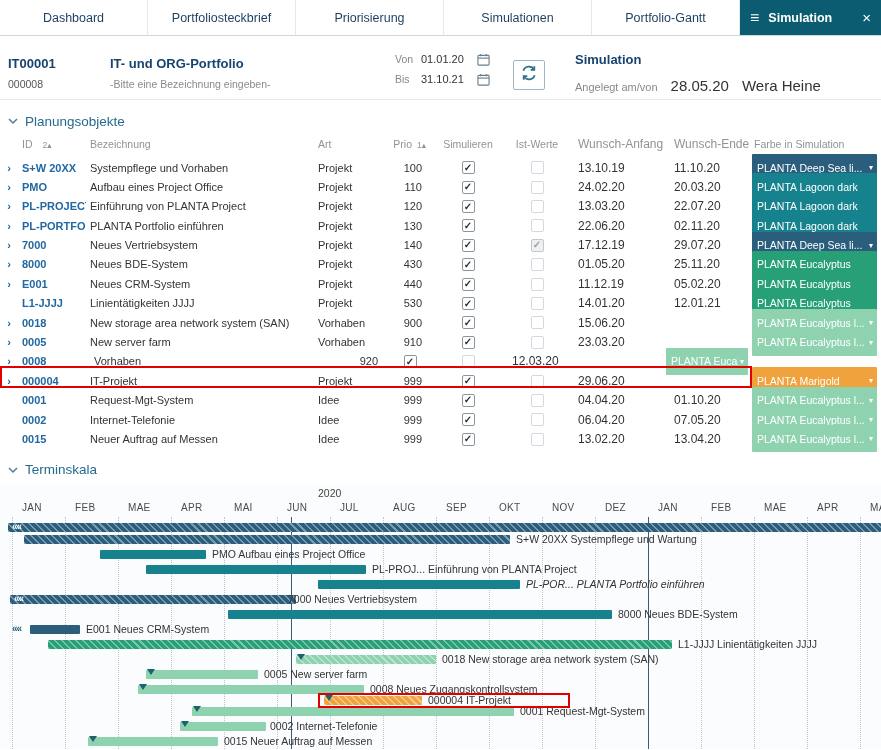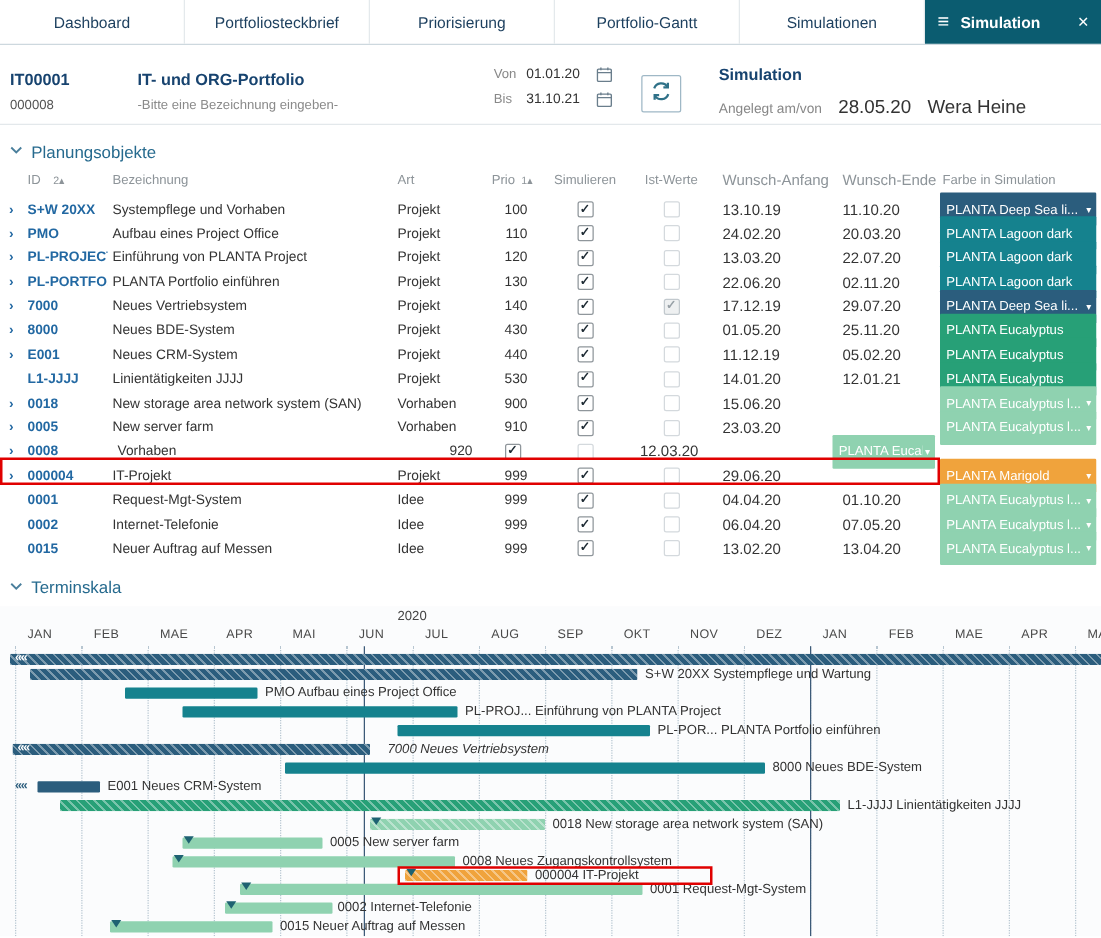--- a/index.html
+++ b/index.html
@@ -78,22 +78,22 @@
   .gbox{position:absolute;height:15px;border:2px solid #e00000;z-index:4;pointer-events:none}
 </style>
 </head>
 <body>
 
 <nav class="nav">
   <div class="nav-tabs">
       <div class="nav-tab">Dashboard</div>
       <div class="nav-tab">Portfoliosteckbrief</div>
       <div class="nav-tab">Priorisierung</div>
+      <div class="nav-tab">Simulationen</div>
       <div class="nav-tab">Portfolio-Gantt</div>
-      <div class="nav-tab">Simulationen</div>
     </div>
   <div class="active-tab" style="background: rgb(11, 92, 112);">
     <span class="menu-ic">≡</span>
     <span class="atab-label">Simulation</span>
     <span class="close-ic">×</span>
   </div>
 </nav>
 
 <header class="hdr">
   <div class="hdr-ids">
@@ -483,24 +483,24 @@
     <div class="vline" style="left: 648px;"></div>
     <span class="chev" style="left: 12px; top: 37px; color: rgb(255, 255, 255);">««</span>
     <div class="gbar hatch" style="left: 8px; top: 38px; width: 873px; background: repeating-linear-gradient(45deg, rgba(255, 255, 255, 0.38) 0px, rgba(255, 255, 255, 0.38) 1.5px, transparent 1.5px, transparent 5px) rgb(43, 93, 125);"></div>
     <div class="gbar hatch" style="left: 24px; top: 50px; width: 486px; background: repeating-linear-gradient(45deg, rgba(255, 255, 255, 0.38) 0px, rgba(255, 255, 255, 0.38) 1.5px, transparent 1.5px, transparent 5px) rgb(43, 93, 125);"></div>
     <span class="glabel" style="left: 516px; top: 49px;">S+W 20XX Systempflege und Wartung</span>
     <div class="gbar" style="left: 100px; top: 65px; width: 106px; background: rgb(21, 130, 142);"></div>
     <span class="glabel" style="left: 212px; top: 64px;">PMO Aufbau eines Project Office</span>
     <div class="gbar" style="left: 146px; top: 80px; width: 220px; background: rgb(21, 130, 142);"></div>
     <span class="glabel" style="left: 372px; top: 79px;">PL-PROJ... Einführung von PLANTA Project</span>
     <div class="gbar" style="left: 318px; top: 95px; width: 202px; background: rgb(21, 130, 142);"></div>
-    <span class="glabel" style="left: 526px; top: 94px;">PL-POR... PLANTA Portfolio einführen</span>
+    <span class="glabel" style="left: 526px; top: 94px; font-style: italic;">PL-POR... PLANTA Portfolio einführen</span>
     <span class="chev" style="left: 14px; top: 109px; color: rgb(255, 255, 255);">««</span>
     <div class="gbar hatch" style="left: 10px; top: 110px; width: 286px; background: repeating-linear-gradient(45deg, rgba(255, 255, 255, 0.38) 0px, rgba(255, 255, 255, 0.38) 1.5px, transparent 1.5px, transparent 5px) rgb(43, 93, 125);"></div>
-    <span class="glabel" style="left: 310px; top: 109px; font-style: italic;">7000 Neues Vertriebsystem</span>
+    <span class="glabel" style="left: 288px; top: 109px;">7000 Neues Vertriebsystem</span>
     <div class="gbar" style="left: 228px; top: 125px; width: 384px; background: rgb(21, 130, 142);"></div>
     <span class="glabel" style="left: 618px; top: 124px;">8000 Neues BDE-System</span>
     <span class="chev" style="left: 12px; top: 139px; color: rgb(43, 93, 125);">««</span>
     <div class="gbar" style="left: 30px; top: 140px; width: 50px; background: rgb(43, 93, 125);"></div>
     <span class="glabel" style="left: 86px; top: 139px;">E001 Neues CRM-System</span>
     <div class="gbar hatch" style="left: 48px; top: 155px; width: 624px; background: repeating-linear-gradient(45deg, rgba(255, 255, 255, 0.38) 0px, rgba(255, 255, 255, 0.38) 1.5px, transparent 1.5px, transparent 5px) rgb(39, 160, 119);"></div>
     <span class="glabel" style="left: 678px; top: 154px;">L1-JJJJ Linientätigkeiten JJJJ</span>
     <div class="gbar hatch" style="left: 296px; top: 170px; width: 140px; background: repeating-linear-gradient(45deg, rgba(255, 255, 255, 0.38) 0px, rgba(255, 255, 255, 0.38) 1.5px, transparent 1.5px, transparent 5px) rgb(143, 210, 176);"></div>
     <div class="marker" style="left: 297px; top: 169px;"></div>
     <span class="glabel" style="left: 442px; top: 169px;">0018 New storage area network system (SAN)</span>

